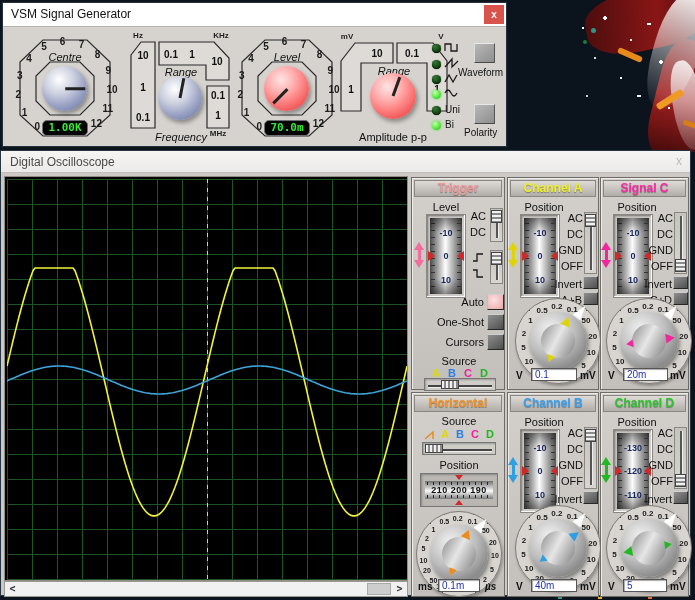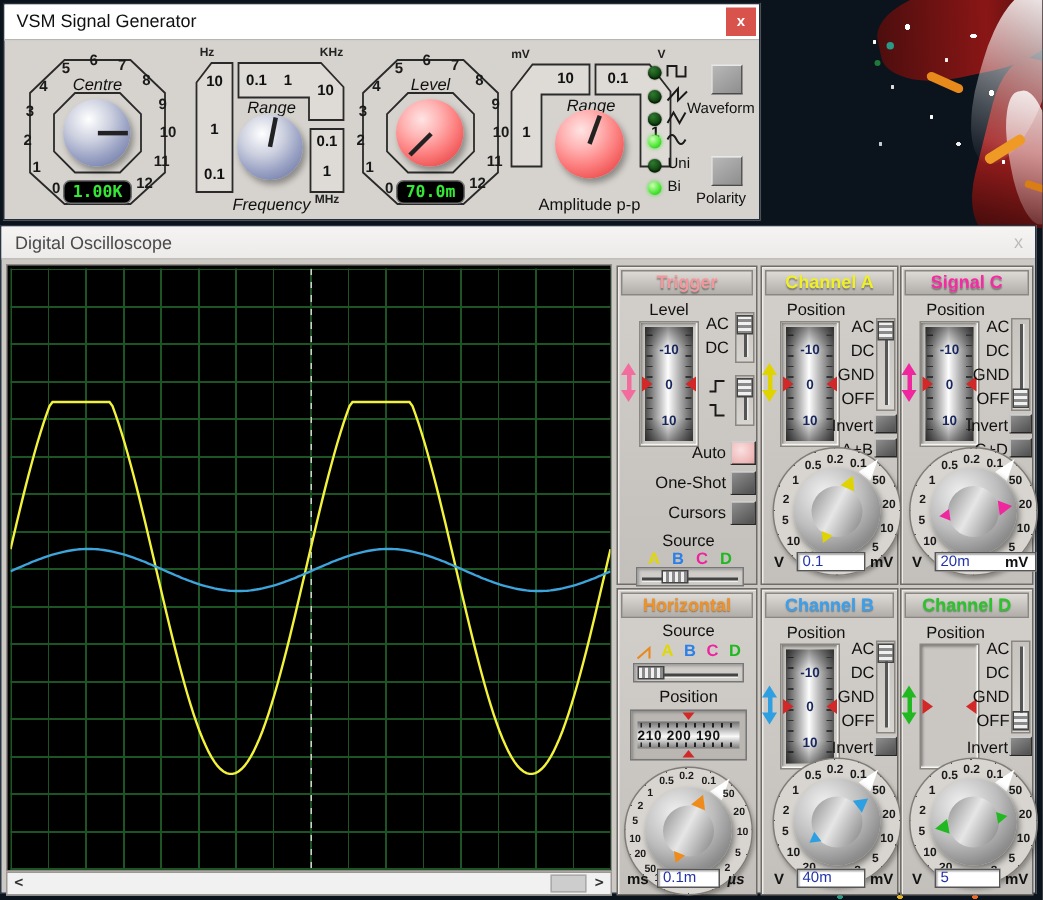--- a/index.html
+++ b/index.html
@@ -82,21 +82,21 @@
   .dptr{position:absolute;left:50%;top:50%;width:58px;height:58px;margin:-29px 0 0 -29px;}
   .dptr i{position:absolute;left:50%;width:0;height:0;}
   .dptr .p1{top:3px;margin-left:-5px;border-left:5px solid transparent;border-right:5px solid transparent;border-bottom:9px solid var(--pc);}
   .dptr .p2{bottom:6px;margin-left:-4px;border-left:4px solid transparent;border-right:4px solid transparent;border-top:7px solid var(--pc);}
   .vbox{position:absolute;height:13px;background:#fff;border:1px solid #555;box-shadow:inset 1px 1px 1px #aaa;font:10px/12px "Liberation Sans",sans-serif;color:#2233aa;padding-left:3px;z-index:5;}
   .uv{position:absolute;font:bold 10px "Liberation Sans",sans-serif;color:#111;z-index:5;}
   .preadout{position:absolute;width:78px;height:34px;background:#bab6b1;border:1px solid #777;box-shadow:inset 1px 1px 2px #888;}
   .pr-metal{position:absolute;left:4px;top:7px;right:4px;bottom:7px;background:linear-gradient(180deg,#6e6e6e,#fafafa 55%,#7a7a7a);}
   .pr-metal::before,.pr-metal::after{content:"";position:absolute;left:2px;right:2px;height:3px;background:repeating-linear-gradient(90deg,#222 0 1px,transparent 1px 6px);}
   .pr-metal::before{top:1px}.pr-metal::after{bottom:1px}
-  .pr-num{position:absolute;left:0;right:0;top:50%;transform:translateY(-50%);text-align:left;font:bold 9px "Liberation Sans",sans-serif;color:#111;letter-spacing:.5px;}
+  .pr-num{position:absolute;left:0;right:0;top:50%;transform:translateY(-50%);text-align:center;font:bold 9px "Liberation Sans",sans-serif;color:#111;letter-spacing:.5px;}
   .tri-dn{position:absolute;left:50%;top:1px;margin-left:-4px;width:0;height:0;border:4px solid transparent;border-top:5px solid #d22828;}
   .tri-up{position:absolute;left:50%;bottom:1px;margin-left:-4px;width:0;height:0;border:4px solid transparent;border-bottom:5px solid #d22828;}
 </style>
 </head>
 <body>
 
 <div class="desktop">
 
   <div class="art" style="left:505px;top:0;width:190px;height:152px;overflow:hidden;">
     <div class="art" style="left:80px;top:-10px;width:120px;height:60px;background:linear-gradient(100deg,#4a0d0d,#8a1616 60%,#3a0a0a);transform:rotate(-12deg);border-radius:40%;"></div>
@@ -425,21 +425,21 @@
           <span class="dial-label" style="font-size: 8px; left: 27.1px; top: 11.8px;">0.5</span>
           <span class="dial-label" style="font-size: 8px; left: 41.8px; top: 8px;">0.2</span>
           <span class="dial-label" style="font-size: 8px; left: 57.2px; top: 11px;">0.1</span>
           <span class="dial-label" style="font-size: 8px; left: 71px; top: 21.9px;">50</span>
           <span class="dial-label" style="font-size: 8px; left: 77.7px; top: 38.1px;">20</span>
           <span class="dial-label" style="font-size: 8px; left: 76.3px; top: 53.8px;">10</span>
           <span class="dial-label" style="font-size: 8px; left: 68.6px; top: 66.9px;">5</span>
           <span class="dial-label" style="font-size: 8px; left: 56.7px; top: 75.2px;">2</span>
         </div>
       <span class="uv" style="left:7px;top:192px;">V</span>
-      <div class="vbox" style="left:22px;top:190px;width:68px;">20m</div>
+      <div class="vbox" style="left:22px;top:190px;width:45px;">20m</div>
       <span class="uv" style="left:69px;top:192px;">mV</span>
     </div>
 
     <div class="panel" style="left:410px;top:241px;width:94px;height:205px;">
       <div class="phdr c-h">Horizontal</div>
       <span class="plbl ctr" style="left:47px;top:22px;">Source</span>
       <svg style="position:absolute;left:12px;top:37px;" width="15" height="11">
           <path d="M1,9 L9,2 L9,9" fill="none" stroke="#e8891c" stroke-width="1.4"></path>
         </svg>
       <span class="src src-a" style="left:27px;top:35px;">A</span>
@@ -544,20 +544,26 @@
         </div>
       <span class="uv" style="left:8px;top:188px;">V</span>
       <div class="vbox" style="left:23px;top:186px;width:46px;">40m</div>
       <span class="uv" style="left:72px;top:188px;">mV</span>
     </div>
 
     <div class="panel" style="left:599px;top:241px;width:89px;height:205px;">
       <div class="phdr c-d">Channel D</div>
       <span class="plbl ctr" style="left:36px;top:23px;">Position</span>
       <div class="vslider" style="left:12px;top:36px;">
+        <div class="vs-metal">
+            <div class="vs-shade"></div>
+          <span class="vs-n" style="top:13%;">-130</span>
+          <span class="vs-n" style="top:44%;">-120</span>
+          <span class="vs-n" style="top:75%;">-110</span>
+        </div>
         <i class="vs-arr l"></i>
           <i class="vs-arr r"></i>
       </div>
       <div class="ud" style="left:0px;top:64px;--c:#22b822;">
           <i class="u"></i>
           <i class="d"></i>
           <b></b>
         </div>
       <span class="r-lbl" style="right:15px;top:34px;">AC</span>
       <span class="r-lbl" style="right:15px;top:50px;">DC</span>

